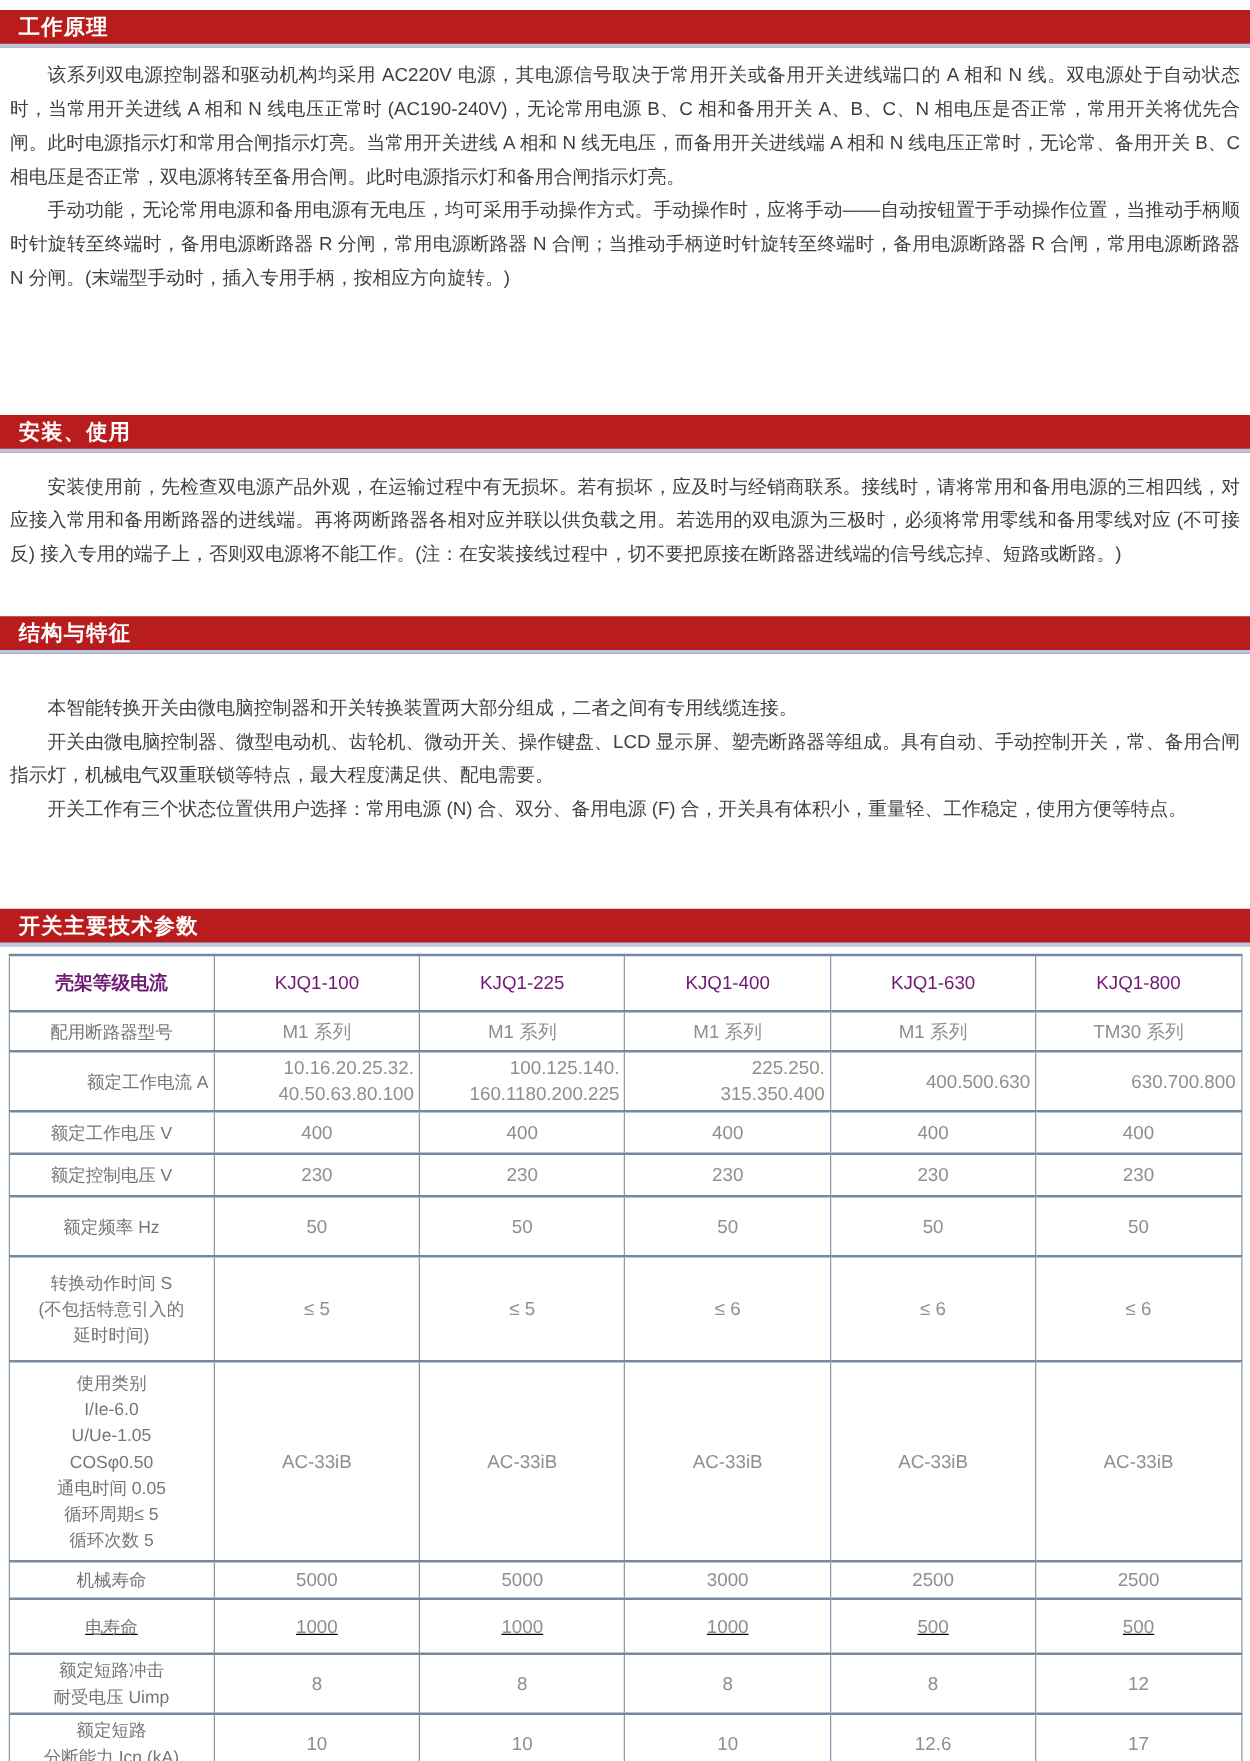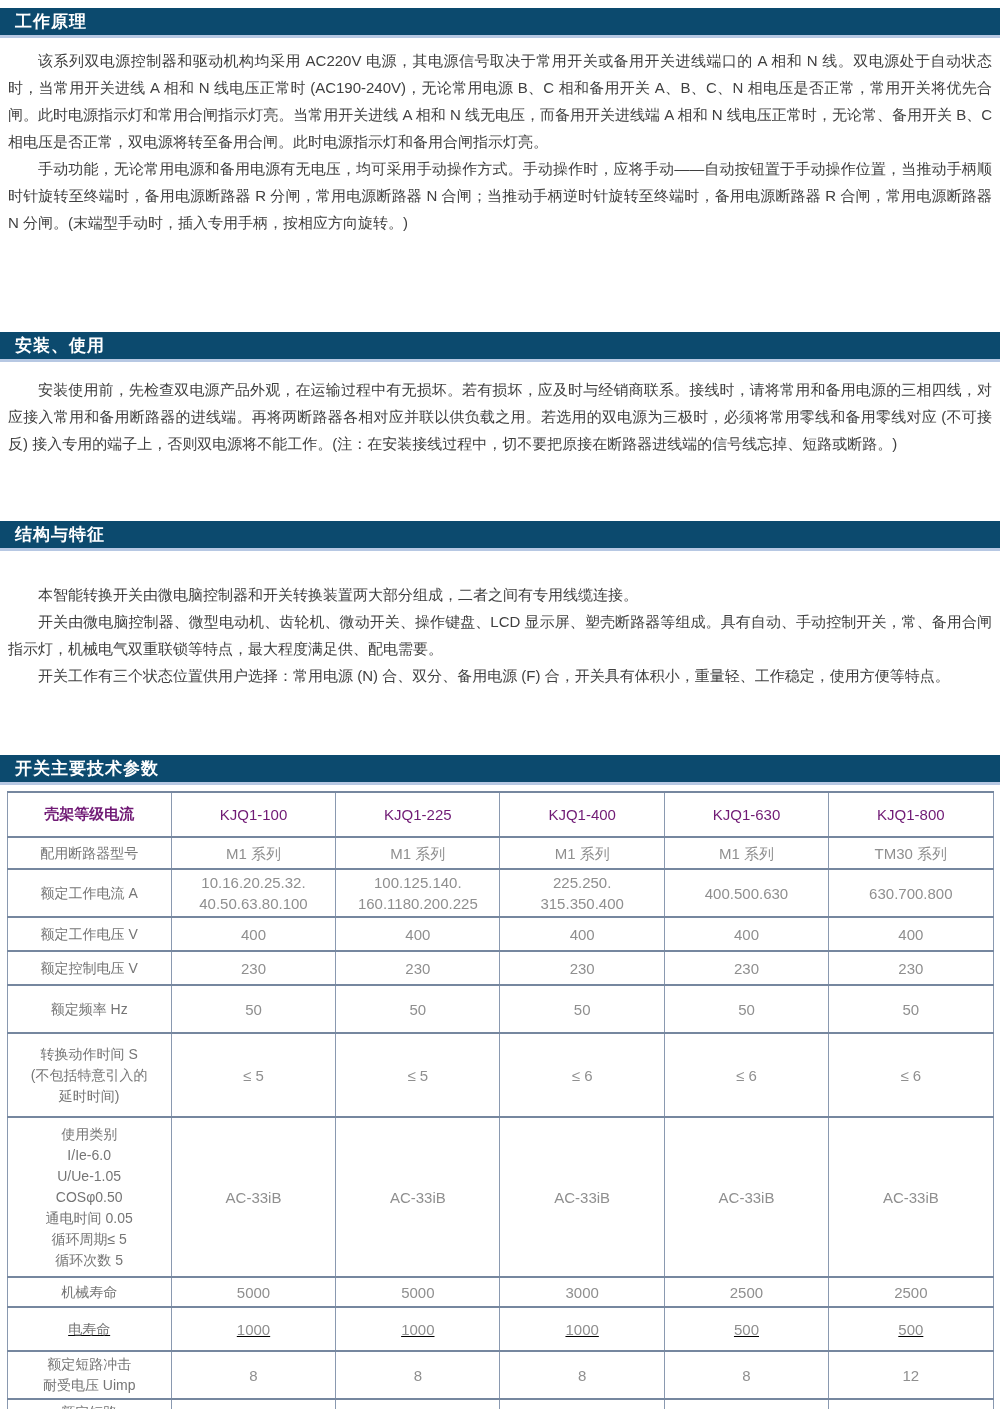--- a/index.html
+++ b/index.html
@@ -8,35 +8,35 @@
     position: relative;
     width: 1000px;
     height: 1409px;
     margin: 0 auto;
     background: #ffffff;
     overflow: hidden;
     font-family: "Liberation Sans", "DejaVu Sans", sans-serif;
   }
   .section-bar {
     height: 30px;
-    background: #0c4a6e;
+    background: #b91c1c;
     border-bottom: 3px solid #B7C8E3;
     display: flex;
     align-items: center;
     padding-left: 15px;
   }
   .section-bar .bar-title {
     color: #ffffff;
     font-size: 17px;
     font-weight: bold;
     letter-spacing: 1px;
   }
   .bar-1 { margin-top: 8px; }
   .bar-2 { margin-top: 96px; }
-  .bar-3 { margin-top: 64px; }
+  .bar-3 { margin-top: 36px; }
   .bar-4 { margin-top: 66px; }
   .section-body { padding: 9px 8px 0 8px; }
   .section-body.pad-2 { padding-top: 14px; }
   .section-body.pad-3 { padding-top: 30px; }
   .section-body p {
     margin: 0;
     font-size: 15px;
     line-height: 27px;
     color: #3F3F3F;
     text-align: justify;
@@ -70,21 +70,21 @@
     font-size: 14px;
     line-height: 21px;
   }
   table.params td.val {
     color: #8F8F8F;
     font-size: 15px;
     line-height: 21px;
   }
   
   tr.r0  { height: 32px; }
-  tr.r1  { height: 48px; }
+  tr.r1  { height: 48px; text-align: right; }
   tr.r2  { height: 34px; margin-left: 29px; }
   tr.r3  { height: 34px; }
   tr.r4  { height: 48px; }
   tr.r5  { height: 84px; margin-top: 32px; }
   tr.r6  { height: 160px; }
   tr.r7  { height: 30px; }
   tr.r8  { height: 44px; text-decoration: underline; }
   tr.r9  { height: 48px; }
   tr.r10 { height: 44px; }
 </style>

